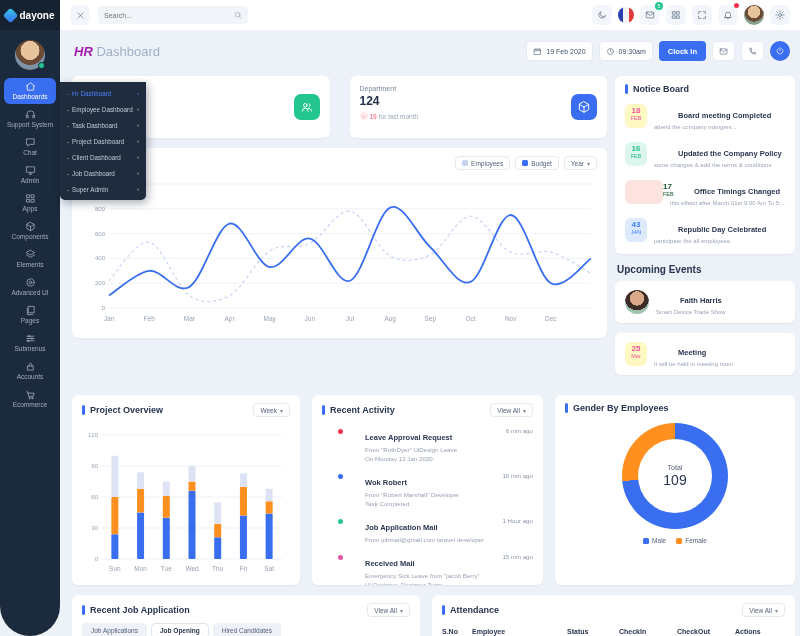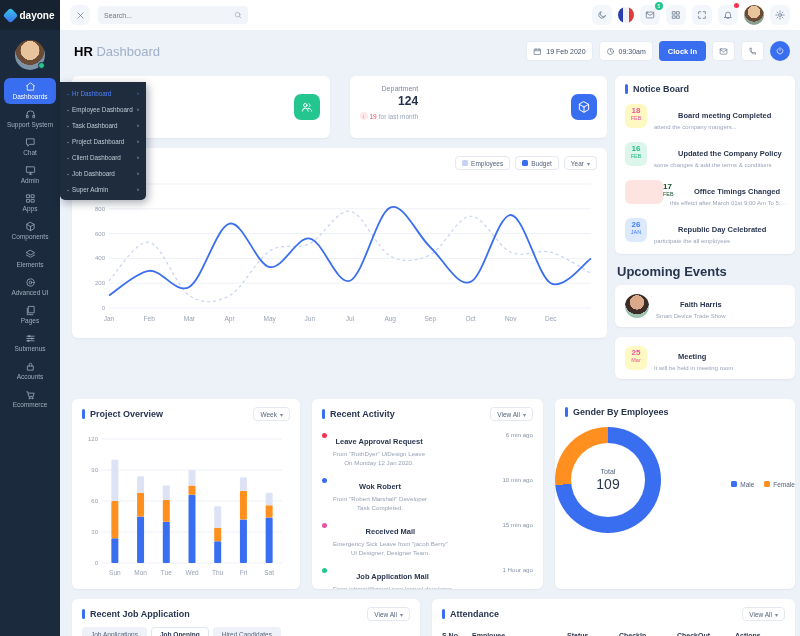--- a/index.html
+++ b/index.html
@@ -2,21 +2,21 @@
 <html><head>
 <meta charset="utf-8">
 <style>
   * { margin:0; padding:0; box-sizing:border-box; }
   html,body { width:800px; height:636px; }
   body { font-family:"Liberation Sans", sans-serif; background:#edf1f8; position:relative; overflow:hidden; color:#27354f; }
   svg { display:block; }
   .ic { width:11px; height:11px; stroke:currentColor; fill:none; stroke-width:1.7; stroke-linecap:round; stroke-linejoin:round; }
 
   
-  #sidebar { position:absolute; left:0; top:0; bottom:0; width:60px; background:#1b2a3c; z-index:30; }
+  #sidebar { position:absolute; left:0; top:0; bottom:0; width:60px; background:#1b2a3c; z-index:30;border-radius:30px; }
   #logo { height:30px; background:#16222f; display:flex; align-items:center; justify-content:center; gap:3px; color:#fff; font-weight:bold; font-size:10px; }
   #logo .mark { width:11px; height:11px; background:linear-gradient(135deg,#35c7e8,#3a6ef0); border-radius:3px; transform:rotate(45deg); }
   #side-avatar { width:30px; height:30px; border-radius:50%; margin:10px auto 8px; background:radial-gradient(circle at 50% 35%, #e8c49c 0 38%, #6b4a36 39% 58%, #7d92a5 59%); position:relative; }
   #side-avatar .dot { position:absolute; right:0; bottom:1px; width:7px; height:7px; border-radius:50%; background:#22c68e; border:1.5px solid #1b2a3c; }
   .snav { list-style:none; }
   .snav li { width:52px; margin:0 auto 2px; padding:3px 0 4px; text-align:center; color:#9fadbf; border-radius:6px; cursor:pointer; }
   .snav li .lbl { display:block; font-size:6.5px; margin-top:1px; }
   .snav li svg { margin:0 auto; }
   .snav li.active { background:#3a6ef0; color:#fff; }
 
@@ -28,36 +28,36 @@
   #search-box svg { width:8px; height:8px; stroke:#8b97ab; }
   #topbar .right { margin-left:auto; display:flex; gap:6px; align-items:center; }
   .flag { width:16px; height:16px; border-radius:50%; background:linear-gradient(90deg,#2a3db0 0 33%,#f2f2f2 33% 66%,#e03a3a 66%); }
   .badge-g { position:absolute; top:-3px; right:-3px; background:#22c68e; color:#fff; font-size:5px; width:8px; height:8px; border-radius:50%; display:flex; align-items:center; justify-content:center; }
   .badge-r { position:absolute; top:-2px; right:-1px; background:#f5334f; width:5px; height:5px; border-radius:50%; }
   .tavatar { width:20px; height:20px; border-radius:50%; background:radial-gradient(circle at 50% 35%, #e8c49c 0 38%, #6b4a36 39% 58%, #88a08f 59%); cursor:pointer; }
 
   
   #subheader { position:absolute; left:60px; right:0; top:30px; height:42px; display:flex; align-items:center; padding:0 10px 0 14px; }
   #page-title { font-size:13px; }
-  #page-title b { color:#000000; }
+  #page-title b { color:#a21caf;font-style:italic; }
   #page-title span { color:#9fb0c9; }
   #subheader .right { margin-left:auto; display:flex; gap:6px; align-items:center; }
   .wchip { height:20px; background:#fff; border:1px solid #e6ebf3; border-radius:4px; display:flex; align-items:center; gap:4px; padding:0 6px; font-size:7px; color:#42506a; cursor:pointer; }
   .wchip svg { width:9px; height:9px; stroke:#5b6b83; }
   #clockin { height:20px; background:#3a6ef0; color:#fff; border:0; border-radius:4px; font-size:7.5px; font-weight:bold; padding:0 9px; font-family:inherit; cursor:pointer; }
   #power-btn { width:20px; height:20px; border-radius:50%; background:#3a6ef0; color:#fff; display:flex; align-items:center; justify-content:center; cursor:pointer; }
   #power-btn svg { width:10px; height:10px; stroke:#fff; }
 
   
   #content { position:absolute; left:60px; top:72px; right:0; bottom:0; padding:4px 5px 0 12px; }
   .card { background:#fff; border-radius:6px; box-shadow:0 1px 2px rgba(20,30,60,.05); }
   .top-section { display:flex; gap:8px; }
   .leftcol { width:535px; }
   .rightcol { width:180px; }
-  .stats-row { display:flex; gap:20px;text-align:right; }
+  .stats-row { display:flex; gap:20px; }
   .stat { flex:1; height:62px; padding:9px 10px; display:flex; justify-content:space-between; }
   .stat .lab { font-size:7px; color:#7e8aa0; }
   .stat .val { font-size:12px; font-weight:bold; color:#22304a; margin:2px 0 4px; }
   .stat .note { font-size:6.5px; color:#9aa4b8; display:flex; align-items:center; gap:2px; }
   .dbadge { width:8px; height:8px; border-radius:50%; background:#fde8ec; color:#ef4b63; font-size:5px; display:flex; align-items:center; justify-content:center; }
   .dval { color:#ef4b63; }
   .sicon { width:26px; height:26px; border-radius:7px; color:#fff; display:flex; align-items:center; justify-content:center; align-self:center; }
   .sicon svg { width:14px; height:14px; stroke:#fff; }
   .sicon.dollar { font-size:12px; font-weight:bold; }
 
@@ -75,35 +75,35 @@
   .datechip { min-width:22px; height:24px; border-radius:6px; text-align:center; padding-top:2px; }
   .datechip .d { font-size:8px; font-weight:bold; display:block; line-height:9px; }
   .datechip .m { font-size:5.5px; display:block; }
   .t-pink  { background:#fef9c3; color:#ee549b; }
   .t-green { background:#dcf6ec; color:#23bd8c; }
   .t-red   { background:#fde4e1; color:#14532d;padding-left:38px; }
   .t-blue  { background:#ddeafc; color:#3f7ef2; }
   .n-title { font-size:7.5px; font-weight:bold; color:#2a3650;padding-left:24px; }
   .n-text  { font-size:6px; color:#9aa4b8; margin-top:2px; white-space:nowrap; overflow:hidden; text-overflow:ellipsis; max-width:118px; }
 
-  #events-title { font-size:13px; font-weight:bold; margin:10px 2px 6px; color:#27354f; }
+  #events-title { font-size:10px; font-weight:bold; margin:10px 2px 6px; color:#27354f; }
   .event-card { padding:8px 10px; display:flex; gap:7px; align-items:center; margin-bottom:10px; }
   .eavatar { width:24px; height:24px; border-radius:50%; background:radial-gradient(circle at 50% 35%, #d9a989 0 36%, #3c2b26 37% 60%, #9fc3ae 61%); }
 
   .mid-row { display:flex; gap:12px; margin-top:10px; }
   #project-card { width:228px; height:190px; }
-  #activity-card { flex:1; height:190px; overflow:hidden;text-align:center; }
+  #activity-card { flex:1; height:190px; overflow:hidden; }
   #gender-card { width:240px; height:190px; }
-  .act-item { display:flex; gap:6px; padding:5px 10px 4px; position:relative; }
+  .act-item { display:flex; gap:22px; padding:5px 26px 4px; position:relative; }
   .act-dot { width:5px; height:5px; border-radius:50%; margin-top:3px; flex:none; }
   .act-title { font-size:7.5px; font-weight:bold; color:#2a3650; }
   .act-line { font-size:6.2px; color:#98a2b4; margin-top:2px; }
   .act-time { position:absolute; right:10px; top:6px; font-size:6.2px; color:#8b96a8; }
 
-  #donut-wrap { display:flex; flex-direction:row; align-items:center; margin-top:6px;justify-content:space-between; }
+  #donut-wrap { display:flex; flex-direction:column; align-items:center; margin-top:6px; }
   #donut { width:106px; height:106px; border-radius:50%; position:relative; }
   #donut .hole { position:absolute; inset:16px; background:#fff; border-radius:50%; display:flex; flex-direction:column; align-items:center; justify-content:center; }
   .hole .tl { font-size:7px; color:#55627a; }
   .hole .tv { font-size:14px; color:#2a3650; margin-top:1px; }
   .gleg { display:flex; gap:10px; margin-top:8px; font-size:6.5px; color:#55627a; }
   .gleg span.item { display:flex; align-items:center; gap:3px; }
 
   .bot-row { display:flex; gap:12px; margin-top:10px; height:90px; }
   #job-card { width:348px; overflow:hidden; }
   #att-card { flex:1; overflow:hidden; }
@@ -424,21 +424,21 @@
         </div>
         <div class="notice-item">
           <span class="datechip t-red">
               <span class="d">17</span>
               <span class="m">FEB</span>
             </span>
           <span><span class="n-title">Office Timings Changed</span><div class="n-text">this effetct after March 01st 9:00 Am To 5:00 Pm</div></span>
         </div>
         <div class="notice-item">
           <span class="datechip t-blue">
-              <span class="d">26</span>
+              <span class="d">43</span>
               <span class="m">JAN</span>
             </span>
           <span><span class="n-title">Republic Day Celebrated</span><div class="n-text">participate the all employees</div></span>
         </div>
       </div>
 
       <div id="events-title">Upcoming Events</div>
       <div class="card event-card">
         <span class="eavatar"></span>
         <span><span class="n-title">Faith Harris</span><div class="n-text">Smart Device Trade Show</div></span>
@@ -526,31 +526,31 @@
         <span class="act-time">6 min ago</span>
       </div>
       <div class="act-item">
         <span class="act-dot" style="background: rgb(58, 110, 240);"></span>
         <span><span class="act-title">Wok Robert</span>
           <div class="act-line">From "Robert Marshall" Developer</div>
           <div class="act-line">Task Completed.</div></span>
         <span class="act-time">10 min ago</span>
       </div>
       <div class="act-item">
+        <span class="act-dot" style="background: rgb(34, 198, 142);"></span>
+        <span><span class="act-title">Job Application Mail</span>
+          <div class="act-line">From jobmail@gmail.com laravel developer</div></span>
+        <span class="act-time">1 Hour ago</span>
+      </div>
+      <div class="act-item">
         <span class="act-dot" style="background: rgb(227, 84, 164);"></span>
         <span><span class="act-title">Received Mail</span>
           <div class="act-line">Emergency Sick Leave from "jacob Berry"</div>
           <div class="act-line">UI Designer, Designer Team.</div></span>
         <span class="act-time">15 min ago</span>
-      </div>
-      <div class="act-item">
-        <span class="act-dot" style="background: rgb(34, 198, 142);"></span>
-        <span><span class="act-title">Job Application Mail</span>
-          <div class="act-line">From jobmail@gmail.com laravel developer</div></span>
-        <span class="act-time">1 Hour ago</span>
       </div>
     </div>
 
     <div class="card" id="gender-card">
       <div class="card-head">
         <span class="accent"></span>
         <span class="ctitle">Gender By Employees</span>
       </div>
       <div id="donut-wrap">
         <div id="donut" style="background: conic-gradient(rgb(58, 110, 240) 0deg, rgb(58, 110, 240) 73.4%, rgb(255, 143, 31) 73.4%, rgb(255, 143, 31) 100%);">

